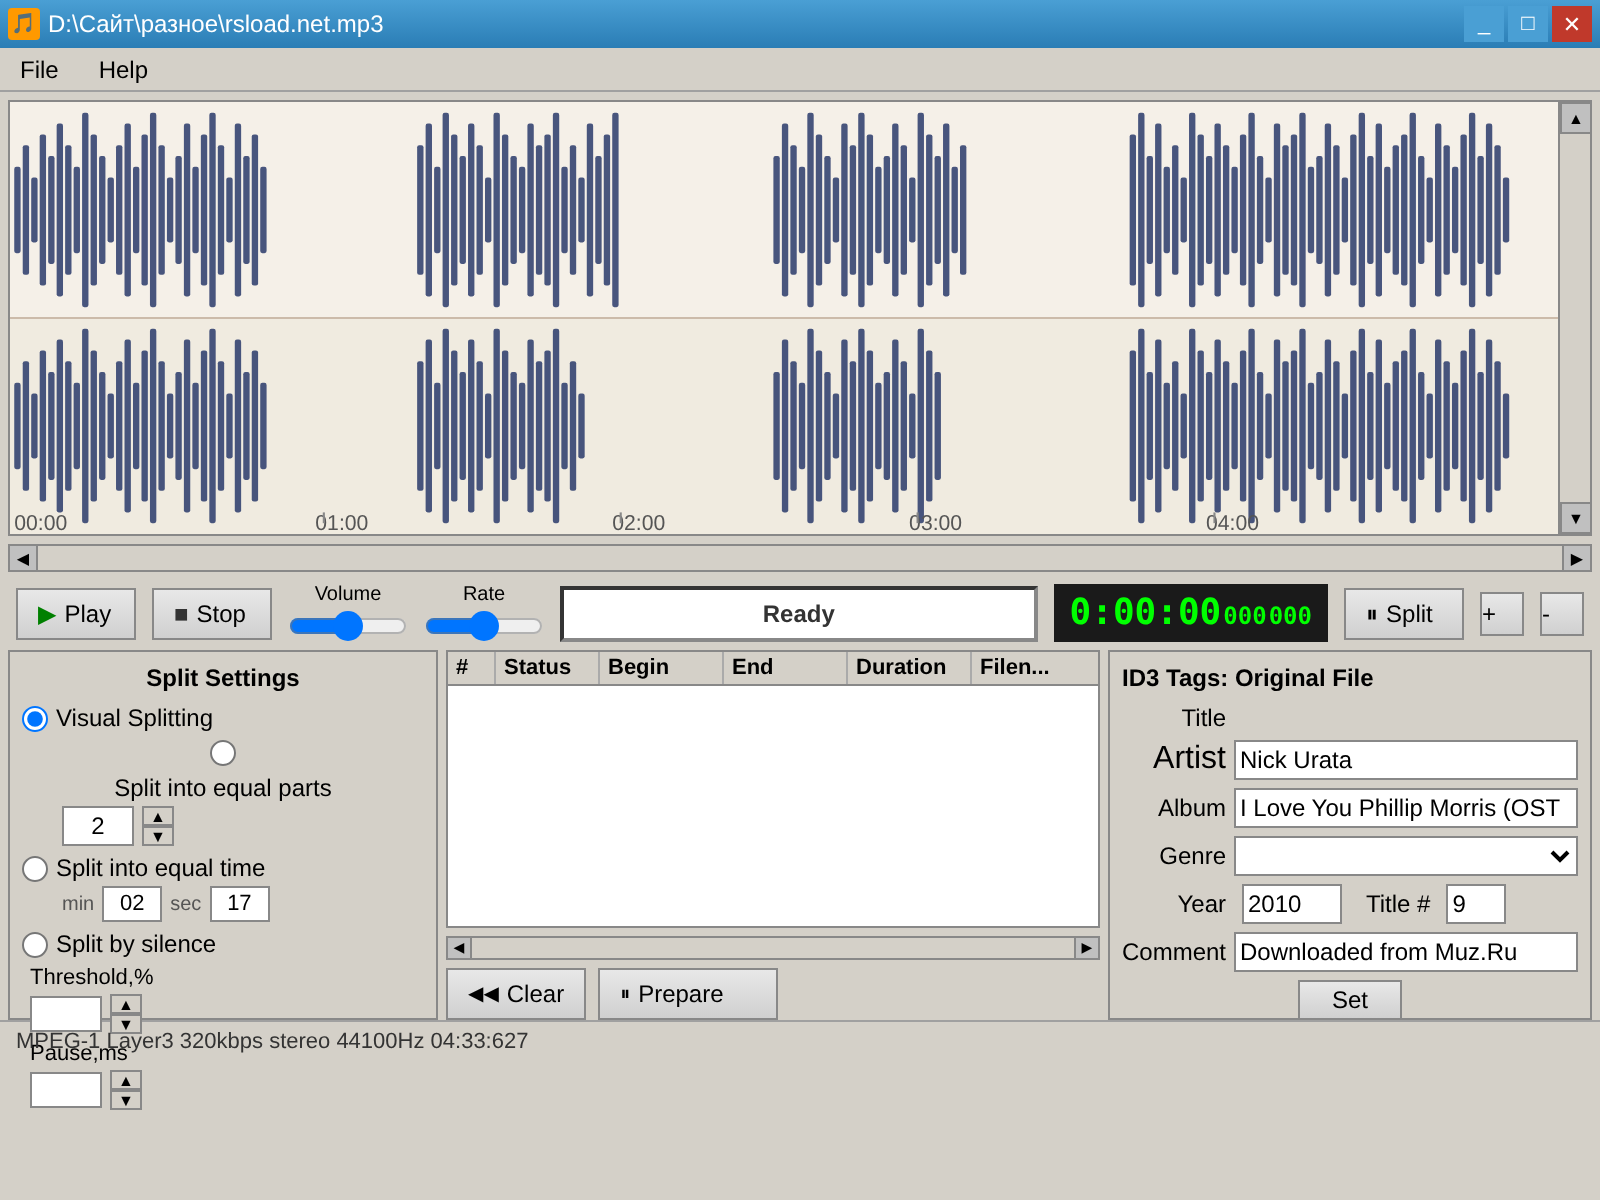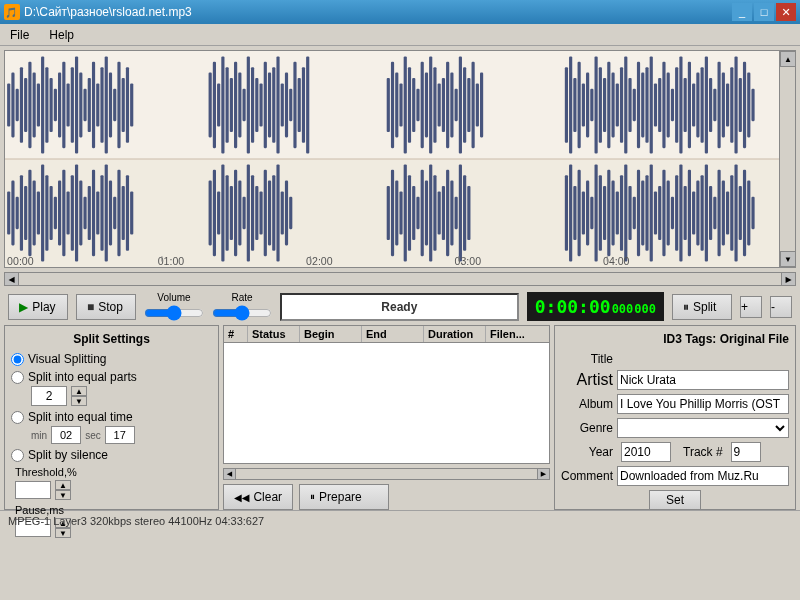--- a/index.html
+++ b/index.html
@@ -445,21 +445,21 @@
 <div style="display: flex; flex: 1; gap: 4px; padding: 0 4px; height: 185px;">
 
   <div style="width: 215px; border: 1px solid #888; background: #d4d0c8; padding: 6px; flex-shrink: 0;">
     <div style="text-align: center; font-weight: bold; font-size: 12px; margin-bottom: 6px;">Split Settings</div>
 
     <div style="display: flex; align-items: center; gap: 4px; margin-bottom: 4px;">
       <input type="radio" name="split" checked="" style="">
       <span>Visual Splitting</span>
     </div>
 
-    <div style="display: flex; align-items: center; gap: 4px; margin-bottom: 2px;">
+    <div style="display: flex; align-items: center; gap: 4px; margin-bottom: 2px; flex-direction: column;">
       <input type="radio" name="split" style="">
       <span>Split into equal parts</span>
     </div>
     <div style="display: flex; align-items: center; gap: 4px; margin-left: 20px; margin-bottom: 4px;">
       <input type="text" value="2" style="width: 36px; height: 20px; border: 1px solid rgb(136, 136, 136); text-align: center; font-size: 12px;">
       <div style="display: flex; flex-direction: column;">
         <div style="width: 16px; height: 10px; border: 1px solid #888; background: #d4d0c8; cursor: pointer; font-size: 8px; display: flex; align-items: center; justify-content: center;">▲</div>
         <div style="width: 16px; height: 10px; border: 1px solid #888; background: #d4d0c8; cursor: pointer; font-size: 8px; display: flex; align-items: center; justify-content: center;">▼</div>
       </div>
     </div>
@@ -526,21 +526,21 @@
         <span>Clear</span>
       </button>
       <button class="btn prepare-btn">
         <span style="font-size: 10px;">⏸</span>
         <span>Prepare</span>
       </button>
     </div>
   </div>
 
   <div style="width: 242px; border: 1px solid #888; background: #d4d0c8; padding: 6px; flex-shrink: 0;">
-    <div style="text-align: right; font-weight: bold; font-size: 12px; margin-bottom: 6px;">ID3 Tags: Original File</div>
+    <div style="text-align: left; font-weight: bold; font-size: 12px; margin-bottom: 6px;">ID3 Tags: Original File</div>
 
     <div style="display: flex; align-items: center; margin-bottom: 4px; gap: 4px;">
       <span style="width: 52px; text-align: right; font-size: 12px; flex-shrink: 0;">Title</span>
     </div>
 
     <div style="display: flex; align-items: center; margin-bottom: 4px; gap: 4px;">
       <span style="width: 52px; text-align: right; font-size: 16px; flex-shrink: 0;">Artist</span>
       <input type="text" style="flex: 1 1 0%; height: 20px; border: 1px solid rgb(136, 136, 136); background: white; padding: 0px 2px; font-size: 12px;" value="Nick Urata">
     </div>
 
@@ -552,21 +552,21 @@
     <div style="display: flex; align-items: center; margin-bottom: 4px; gap: 4px;">
       <span style="width: 52px; text-align: right; font-size: 12px; flex-shrink: 0;">Genre</span>
       <select style="flex: 1; height: 20px; border: 1px solid #888; background: white; font-size: 12px;">
         <option value=""></option>
       </select>
     </div>
 
     <div style="display: flex; align-items: center; margin-bottom: 4px; gap: 8px;">
       <span style="width: 52px; text-align: right; font-size: 12px; flex-shrink: 0;">Year</span>
       <input type="text" style="width: 50px; height: 20px; border: 1px solid rgb(136, 136, 136); background: white; padding: 0px 2px; font-size: 12px;" value="2010">
-      <span style="font-size: 12px; margin-left: 4px;">Track #</span>
+      <span style="font-size: 12px; margin-left: 4px;">Title #</span>
       <input type="text" style="width: 30px; height: 20px; border: 1px solid rgb(136, 136, 136); background: white; padding: 0px 2px; font-size: 12px;" value="9">
     </div>
 
     <div style="display: flex; align-items: center; margin-bottom: 4px; gap: 4px;">
       <span style="width: 52px; text-align: right; font-size: 12px; flex-shrink: 0;">Comment</span>
       <input type="text" style="flex: 1 1 0%; height: 20px; border: 1px solid rgb(136, 136, 136); background: white; padding: 0px 2px; font-size: 12px;" value="Downloaded from Muz.Ru">
     </div>
 
     <button style="display: block; margin: 4px auto 0; padding: 2px 16px; border: 1px solid #888; background: linear-gradient(to bottom, #e8e8e8, #d0d0d0); cursor: pointer; font-size: 12px;">Set</button>
   </div>

